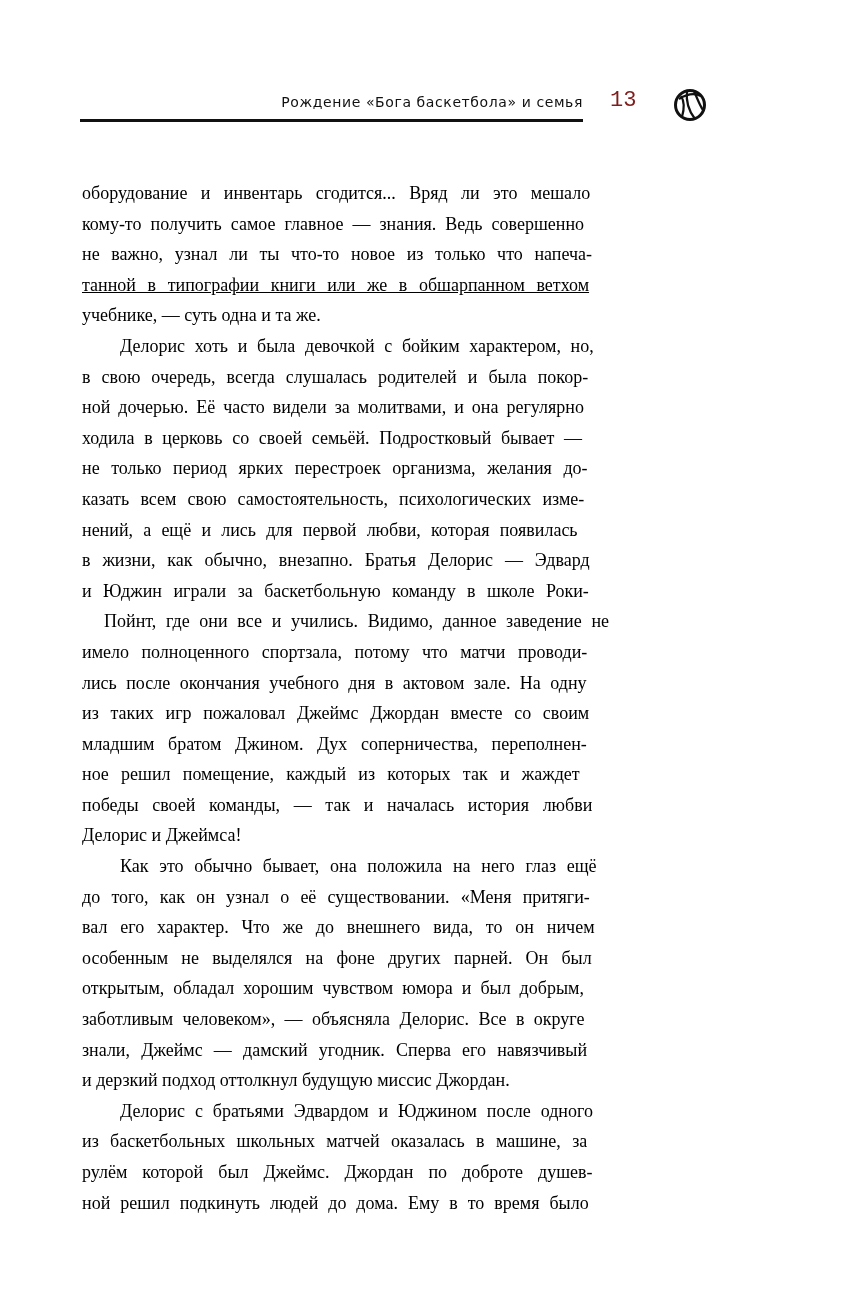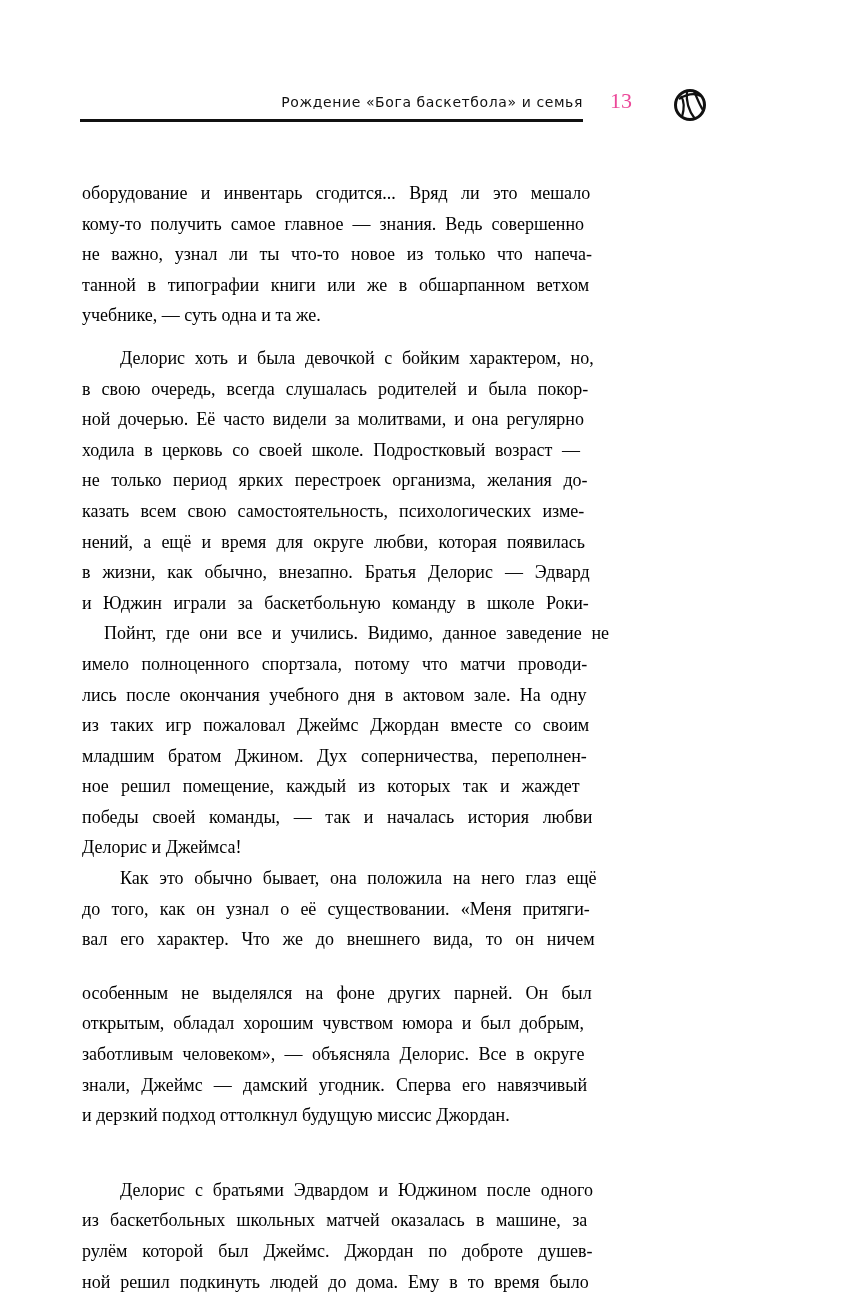--- a/index.html
+++ b/index.html
@@ -38,23 +38,23 @@
       left: 0;
       top: 31px;
       width: 503px;
       height: 3px;
       background: #111;
     }
     .page-number {
       position: absolute;
       left: 530px;
       top: 0px;
-      font-family: Liberation Serif, serif;
+      font-family: Liberation Mono, monospace;
       font-size: 22px;
-      color: #ec4899;
+      color: #7f1d1d;
     }
     .ball-icon {
       position: absolute;
       left: 593px;
       top: 0px;
       width: 34px;
       height: 34px;
     }
     .body-text {
       position: absolute;
@@ -95,51 +95,51 @@
     <path d="M21 3 C 24 10, 27 18, 30 22" fill="none" stroke="#111" stroke-width="2.2"></path>
     <path d="M6 11 C 14 6, 22 5, 28 8" fill="none" stroke="#111" stroke-width="2.2"></path>
   </svg>
 </div>
 
 <div class="body-text" id="body-text">
     <div>
       <span class="line" style="word-spacing: 8.88393px; text-align: left; text-align-last: left;">оборудование и инвентарь сгодится... Вряд ли это мешало</span>
       <span class="line" style="word-spacing: 4.55804px; text-align: left; text-align-last: left;">кому-то получить самое главное — знания. Ведь совершенно</span>
       <span class="line" style="word-spacing: 7.11562px; text-align: left; text-align-last: left;">не важно, узнал ли ты что-то новое из только что напеча-</span>
-      <span class="line" style="word-spacing: 7.07812px; text-align: center; text-align-last: left;">танной в типографии книги или же в обшарпанном ветхом</span>
+      <span class="line" style="word-spacing: 7.07812px; text-align: center; text-align-last: left; text-decoration: underline;">танной в типографии книги или же в обшарпанном ветхом</span>
       <span class="line last">учебнике, — суть одна и та же.</span>
     </div>
     <div>
-      <span class="line indent" style="word-spacing: 5.2168px; text-align: left; text-align-last: left; margin-top: 12px;">Делорис хоть и была девочкой с бойким характером, но,</span>
+      <span class="line indent" style="word-spacing: 5.2168px; text-align: left; text-align-last: left;">Делорис хоть и была девочкой с бойким характером, но,</span>
       <span class="line" style="word-spacing: 6.52734px; text-align: left; text-align-last: left;">в свою очередь, всегда слушалась родителей и была покор-</span>
       <span class="line" style="word-spacing: 3.5px; text-align: left; text-align-last: left;">ной дочерью. Её часто видели за молитвами, и она регулярно</span>
-      <span class="line" style="word-spacing: 5.15625px; text-align: left; text-align-last: left;">ходила в церковь со своей школе. Подростковый возраст —</span>
+      <span class="line" style="word-spacing: 5.15625px; text-align: left; text-align-last: left;">ходила в церковь со своей семьёй. Подростковый бывает —</span>
       <span class="line" style="word-spacing: 7.03795px; text-align: left; text-align-last: left;">не только период ярких перестроек организма, желания до-</span>
       <span class="line" style="word-spacing: 6.70937px; text-align: left; text-align-last: left;">казать всем свою самостоятельность, психологических изме-</span>
-      <span class="line" style="word-spacing: 5.68403px; text-align: left; text-align-last: left;">нений, а ещё и время для округе любви, которая появилась</span>
+      <span class="line" style="word-spacing: 5.68403px; text-align: left; text-align-last: left;">нений, а ещё и лись для первой любви, которая появилась</span>
       <span class="line" style="word-spacing: 7.4375px; text-align: left; text-align-last: left;">в жизни, как обычно, внезапно. Братья Делорис — Эдвард</span>
       <span class="line" style="word-spacing: 6.93945px; text-align: left; text-align-last: left;">и Юджин играли за баскетбольную команду в школе Роки-</span>
       <span class="line" style="word-spacing: 5.21875px; text-align: center; text-align-last: left; margin-left: 22px;">Пойнт, где они все и учились. Видимо, данное заведение не</span>
       <span class="line" style="word-spacing: 7.97656px; text-align: left; text-align-last: left;">имело полноценного спортзала, потому что матчи проводи-</span>
       <span class="line" style="word-spacing: 4.91493px; text-align: left; text-align-last: left;">лись после окончания учебного дня в актовом зале. На одну</span>
       <span class="line" style="word-spacing: 7.16211px; text-align: left; text-align-last: left;">из таких игр пожаловал Джеймс Джордан вместе со своим</span>
       <span class="line" style="word-spacing: 9.1px; text-align: left; text-align-last: left;">младшим братом Джином. Дух соперничества, переполнен-</span>
       <span class="line" style="word-spacing: 7.74023px; text-align: left; text-align-last: left;">ное решил помещение, каждый из которых так и жаждет</span>
       <span class="line" style="word-spacing: 9.10547px; text-align: left; text-align-last: left;">победы своей команды, — так и началась история любви</span>
       <span class="line last">Делорис и Джеймса!</span>
     </div>
     <div>
       <span class="line indent" style="word-spacing: 6.17708px; text-align: left; text-align-last: left;">Как это обычно бывает, она положила на него глаз ещё</span>
       <span class="line" style="word-spacing: 6.74132px; text-align: left; text-align-last: left;">до того, как он узнал о её существовании. «Меня притяги-</span>
       <span class="line" style="word-spacing: 8.36719px; text-align: left; text-align-last: left;">вал его характер. Что же до внешнего вида, то он ничем</span>
-      <span class="line" style="word-spacing: 8.70312px; text-align: left; text-align-last: left; margin-top: 23px;">особенным не выделялся на фоне других парней. Он был</span>
+      <span class="line" style="word-spacing: 8.70312px; text-align: left; text-align-last: left;">особенным не выделялся на фоне других парней. Он был</span>
       <span class="line" style="word-spacing: 4.4933px; text-align: right; text-align-last: left;">открытым, обладал хорошим чувством юмора и был добрым,</span>
       <span class="line" style="word-spacing: 4.85938px; text-align: left; text-align-last: left;">заботливым человеком», — объясняла Делорис. Все в округе</span>
       <span class="line" style="word-spacing: 6.6875px; text-align: left; text-align-last: left;">знали, Джеймс — дамский угодник. Сперва его навязчивый</span>
       <span class="line last">и дерзкий подход оттолкнул будущую миссис Джордан.</span>
     </div>
     <div>
-      <span class="line indent" style="word-spacing: 5.37277px; text-align: right; text-align-last: left; margin-top: 44px;">Делорис с братьями Эдвардом и Юджином после одного</span>
+      <span class="line indent" style="word-spacing: 5.37277px; text-align: right; text-align-last: left;">Делорис с братьями Эдвардом и Юджином после одного</span>
       <span class="line" style="word-spacing: 6.83036px; text-align: left; text-align-last: left;">из баскетбольных школьных матчей оказалась в машине, за</span>
       <span class="line" style="word-spacing: 10.5335px; text-align: left; text-align-last: left;">рулём которой был Джеймс. Джордан по доброте душев-</span>
       <span class="line" style="word-spacing: 5.46094px; text-align: left; text-align-last: left;">ной решил подкинуть людей до дома. Ему в то время было</span>
     </div>
   </div>
 
 </body></html>

